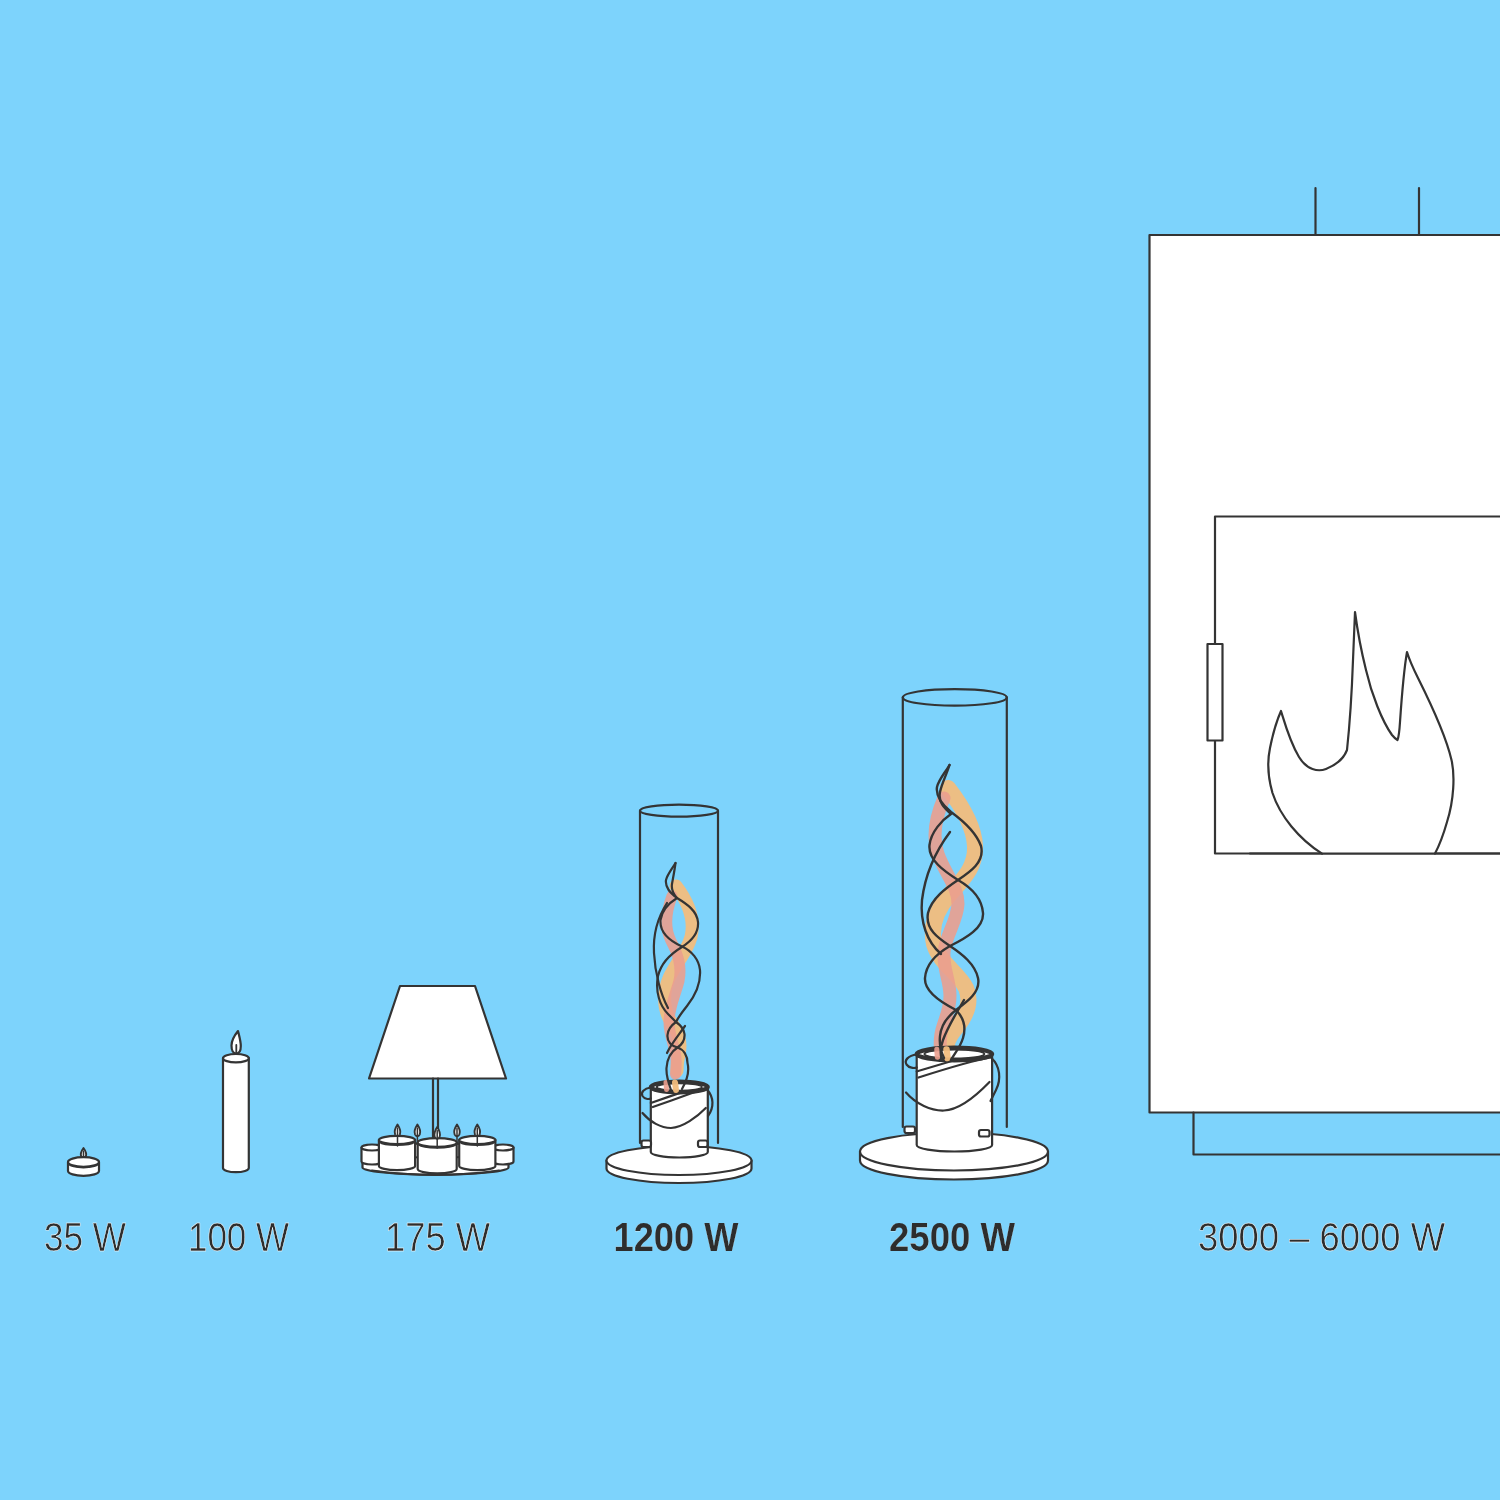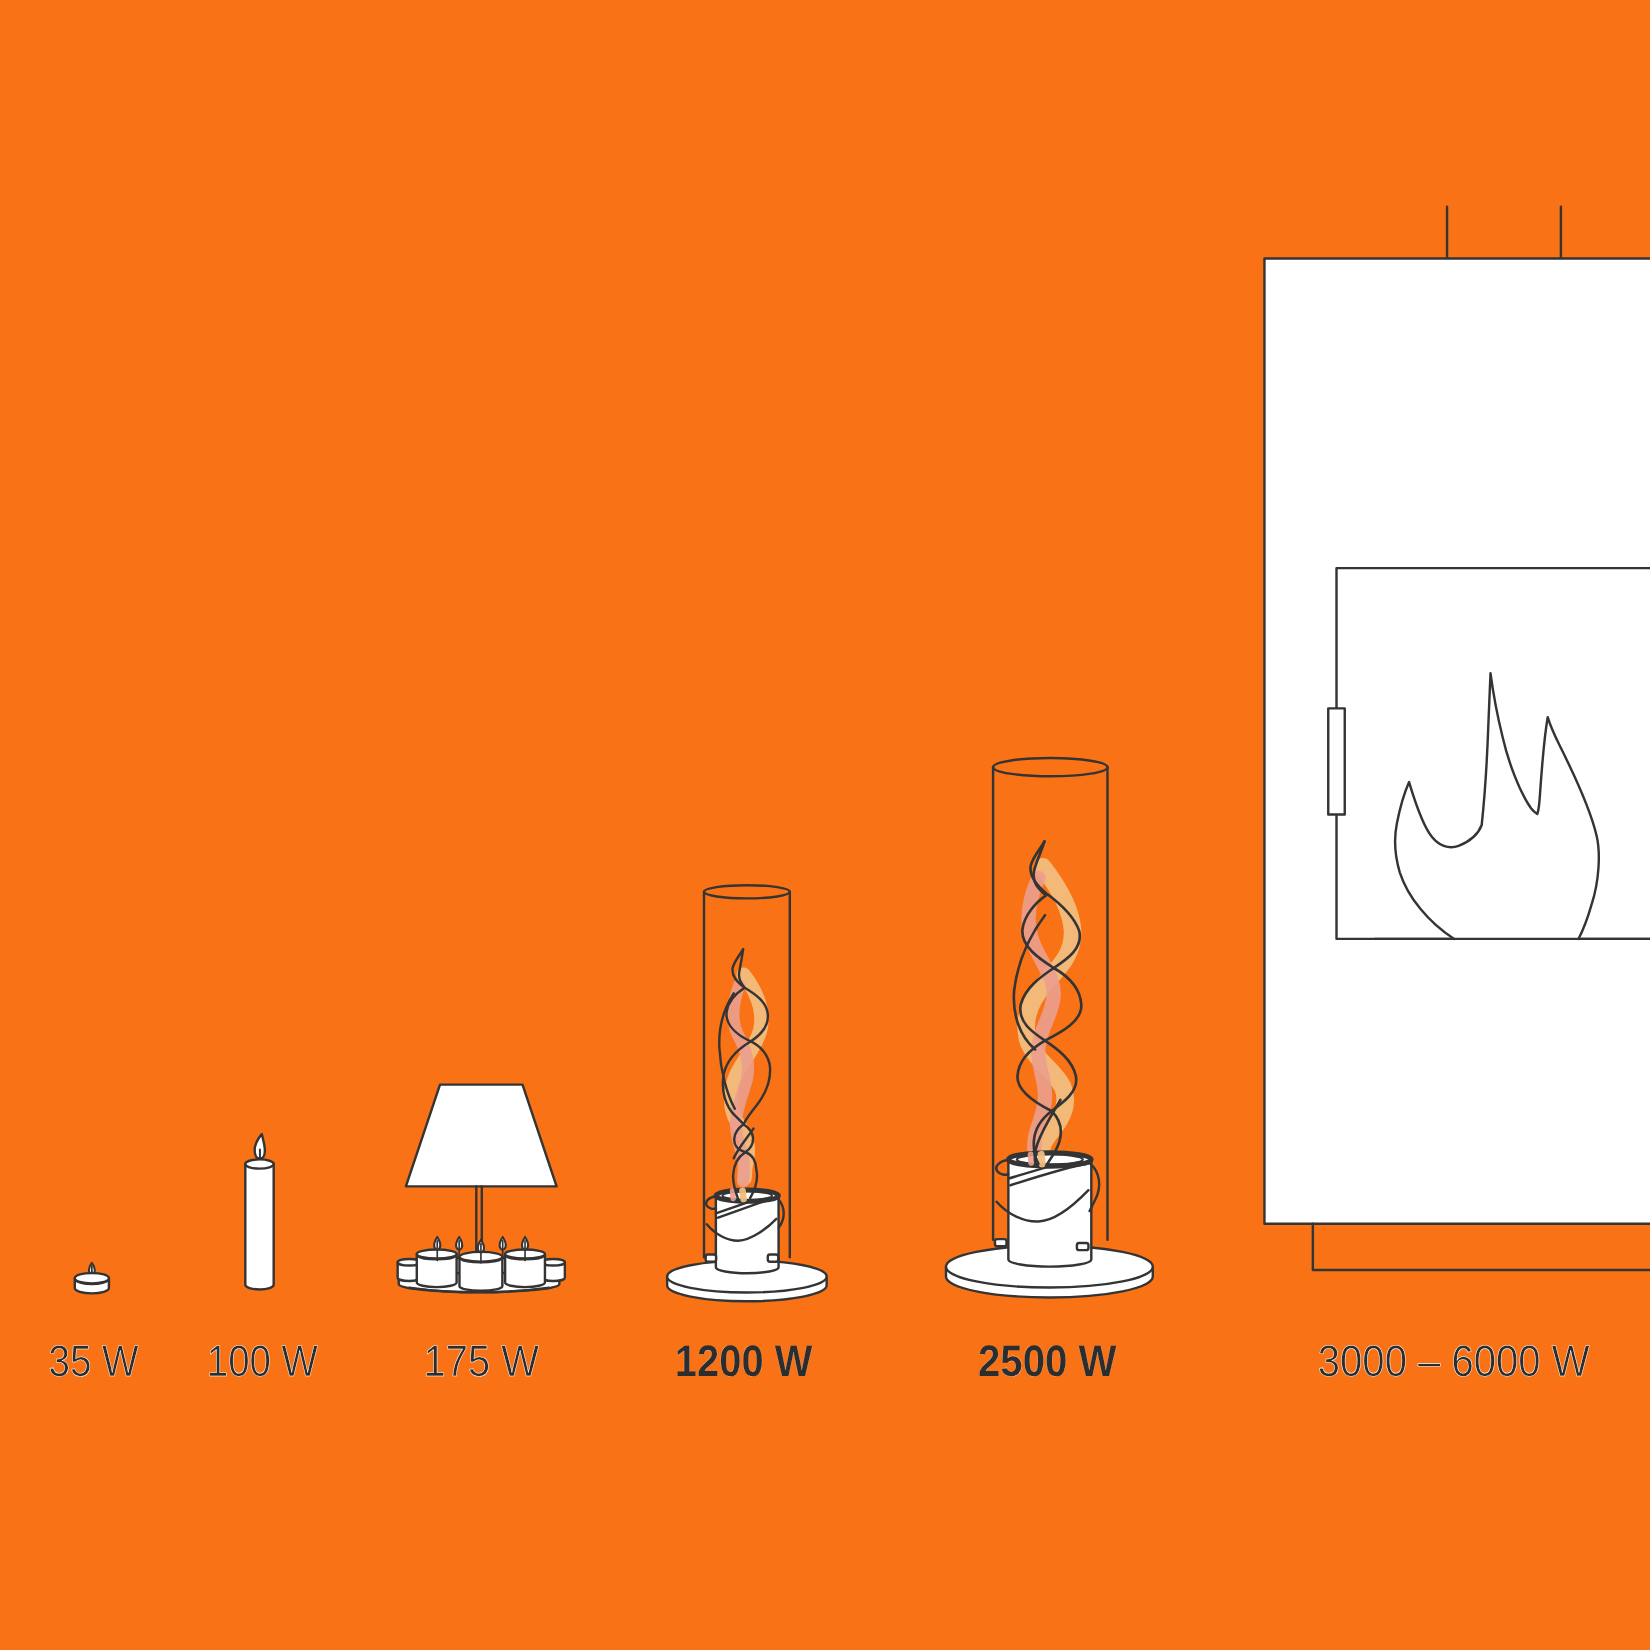--- a/index.html
+++ b/index.html
@@ -1,16 +1,16 @@
 <!DOCTYPE html>
 <html><head>
 <meta charset="utf-8">
 <style>
   html,body{margin:0;padding:0;background:#ffffff;}
-  .stage{position:relative;width:1500px;height:1500px;background:#f97316;overflow:hidden;}
+  .stage{position:relative;width:1500px;height:1500px;background:#7dd3fc;overflow:hidden;}
   svg{position:absolute;left:0;top:0;}
   text{font-family:"Liberation Sans",sans-serif;fill:#2d2d2d;stroke:#ffffff;stroke-width:0.5;}
 </style>
 </head>
 <body>
 <div class="stage">
 <svg width="1500" height="1500" viewBox="0 0 1500 1500" fill="none" stroke="#343434" stroke-width="2.2" stroke-linecap="round" stroke-linejoin="round">
 
 <g>
   <path d="M 83.5 1148 C 81.3 1151 80.2 1154 81.2 1156.5 C 82.1 1158.6 84.9 1158.6 85.8 1156.5 C 86.8 1154 85.7 1151 83.5 1148 Z" fill="#ffffff" stroke-width="1.9"></path>

